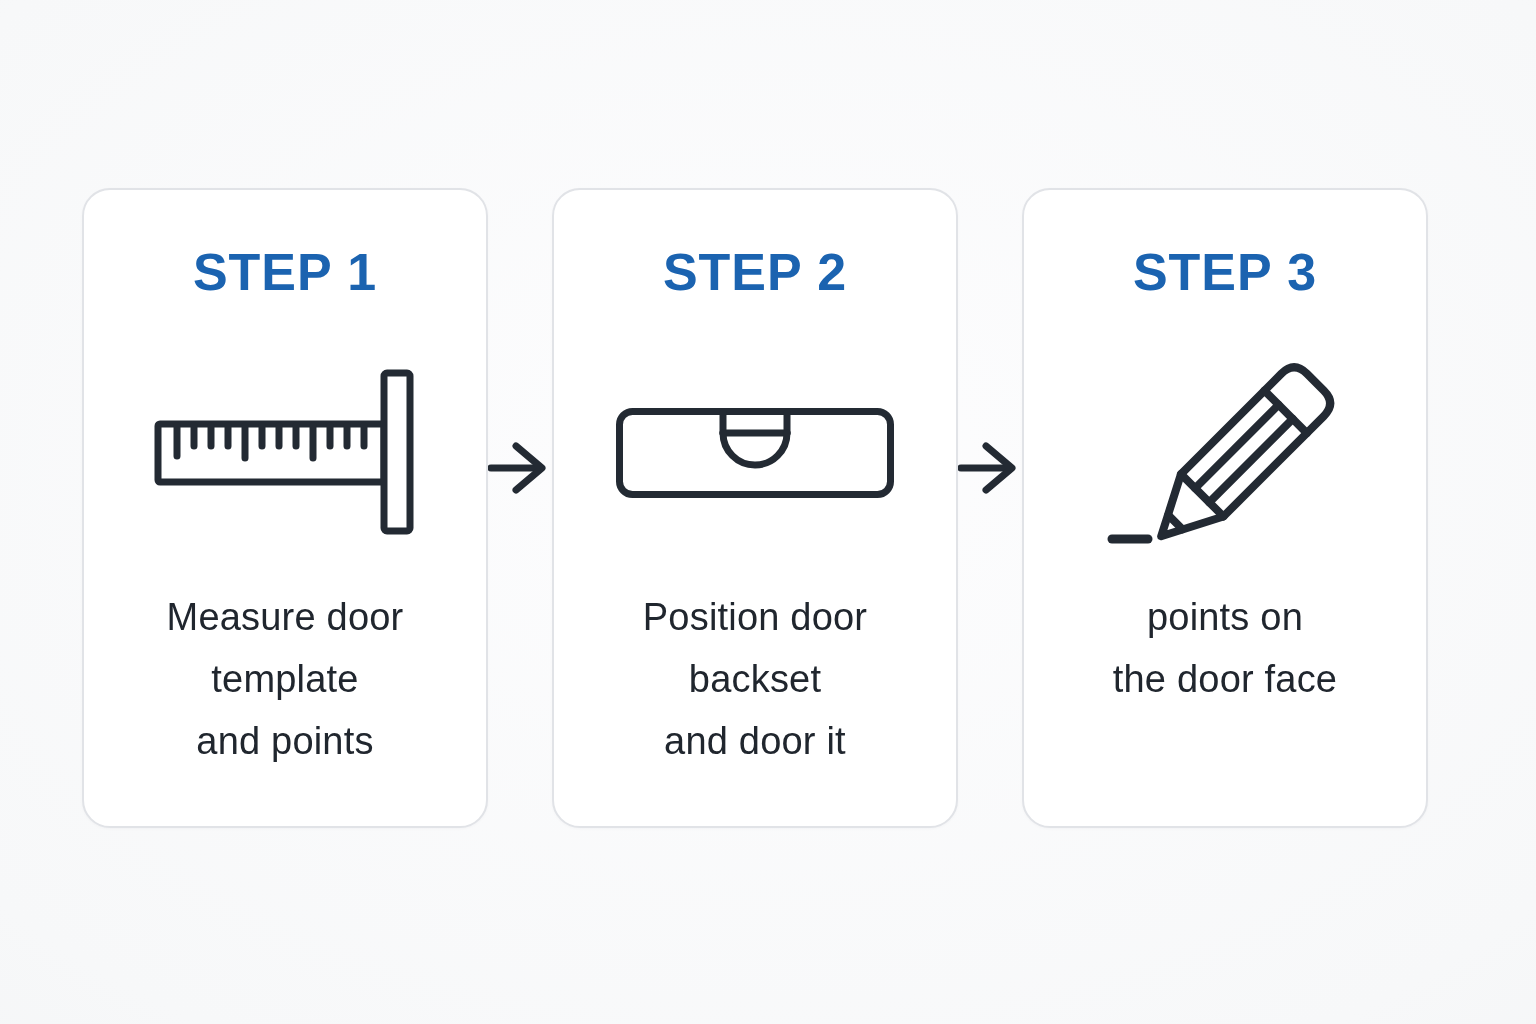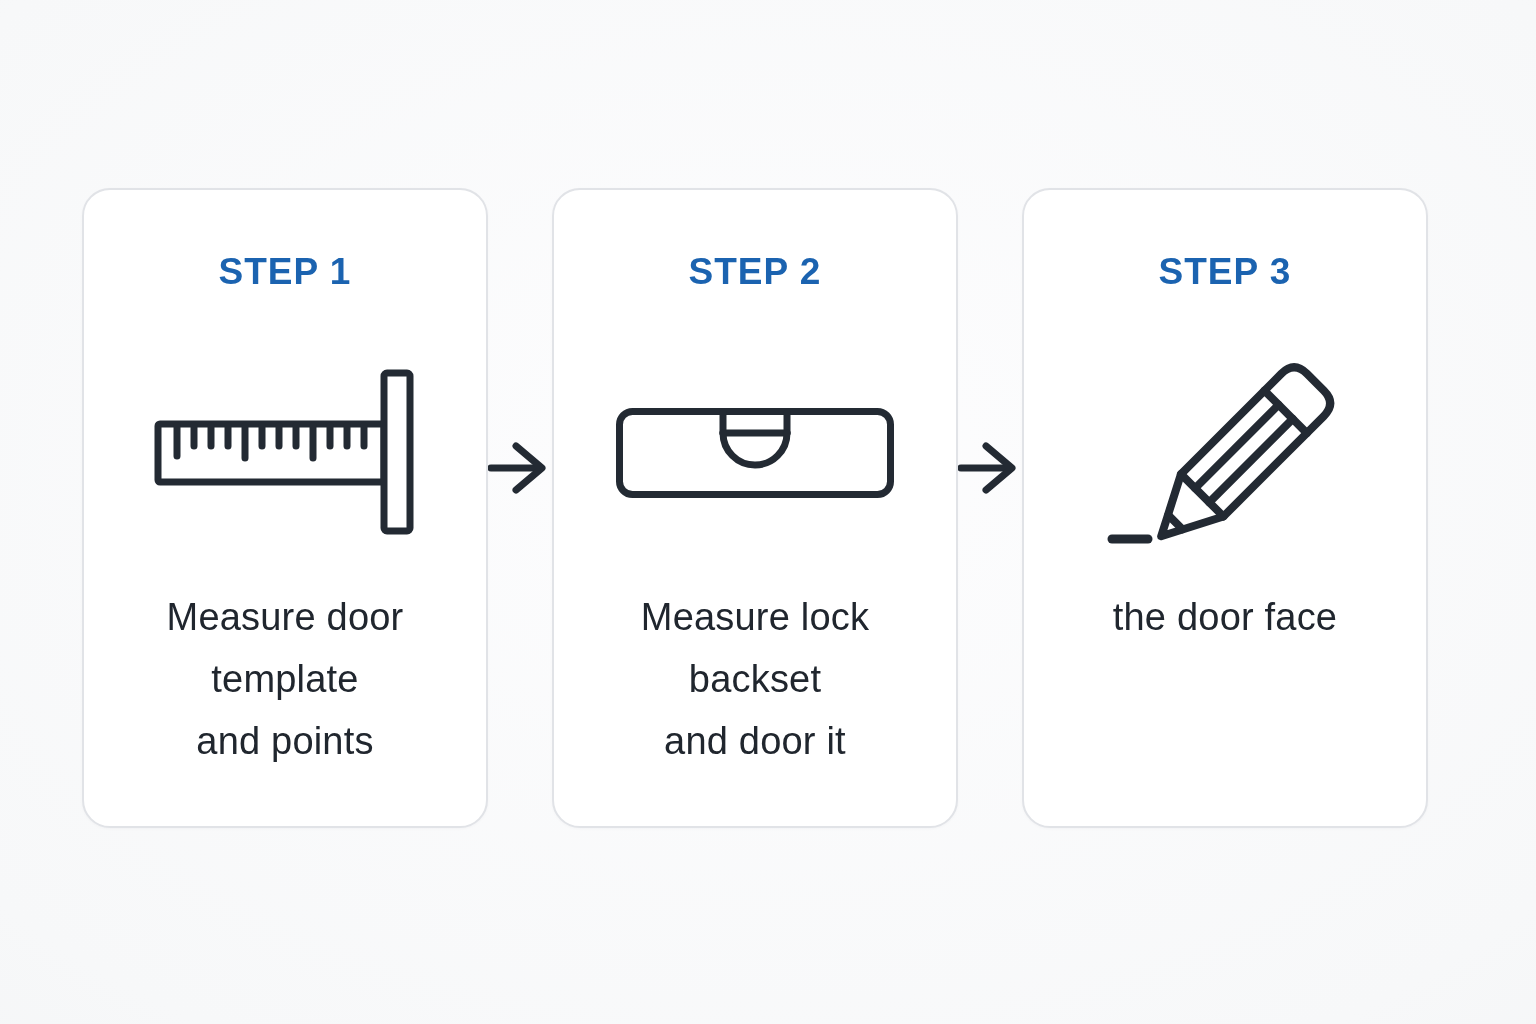--- a/index.html
+++ b/index.html
@@ -28,21 +28,21 @@
     background: #ffffff;
     border: 2px solid #e1e3e7;
     border-radius: 28px;
     display: flex;
     flex-direction: column;
     align-items: center;
     box-shadow: 0 1px 3px rgba(30, 40, 60, 0.03);
   }
   .step-label {
     margin: 52px 0 0 0;
-    font-size: 37px;
+    font-size: 52px;
     line-height: 60px;
     font-weight: 700;
     letter-spacing: 1px;
     color: #1b63b0;
   }
   .icon-box {
     width: 100%;
     height: 238px;
     margin-top: 32px;
     display: flex;
@@ -126,21 +126,21 @@
         <rect class="icon-stroke icon-fill-white" x="4.5" y="4.5" width="271" height="83" rx="13" stroke-width="7"></rect>
         <g class="icon-stroke" stroke-width="7">
           <line x1="108" y1="6" x2="108" y2="26"></line>
           <line x1="172" y1="6" x2="172" y2="26"></line>
           <line x1="108" y1="26" x2="172" y2="26"></line>
           <path d="M 108 26 A 32 32 0 0 0 172 26"></path>
         </g>
       </svg>
     </div>
     <p class="step-desc">
-      <span>Measure lock</span>
+      <span>Position door</span>
       <span>backset</span>
       <span>and door it</span>
     </p>
   </section>
 
   <div class="arrow-gap">
     <svg width="64" height="52" viewBox="0 0 64 52">
       <g class="icon-stroke" stroke-width="7">
         <line x1="3" y1="26" x2="52" y2="26"></line>
         <polyline points="28,4 54,26 28,48"></polyline>
@@ -159,17 +159,18 @@
             <line x1="-10" y1="-78" x2="-10" y2="40"></line>
             <line x1="10" y1="-78" x2="10" y2="40"></line>
             <line x1="-30" y1="40" x2="30" y2="40"></line>
             <line x1="-10" y1="78" x2="10" y2="78"></line>
           </g>
         </g>
         <line class="icon-stroke" stroke-width="9" x1="12" y1="196" x2="48" y2="196"></line>
       </svg>
     </div>
     <p class="step-desc">
+      <span>points on</span>
       <span>the door face</span>
     </p>
   </section>
 
 </div>
 
 </body></html>

